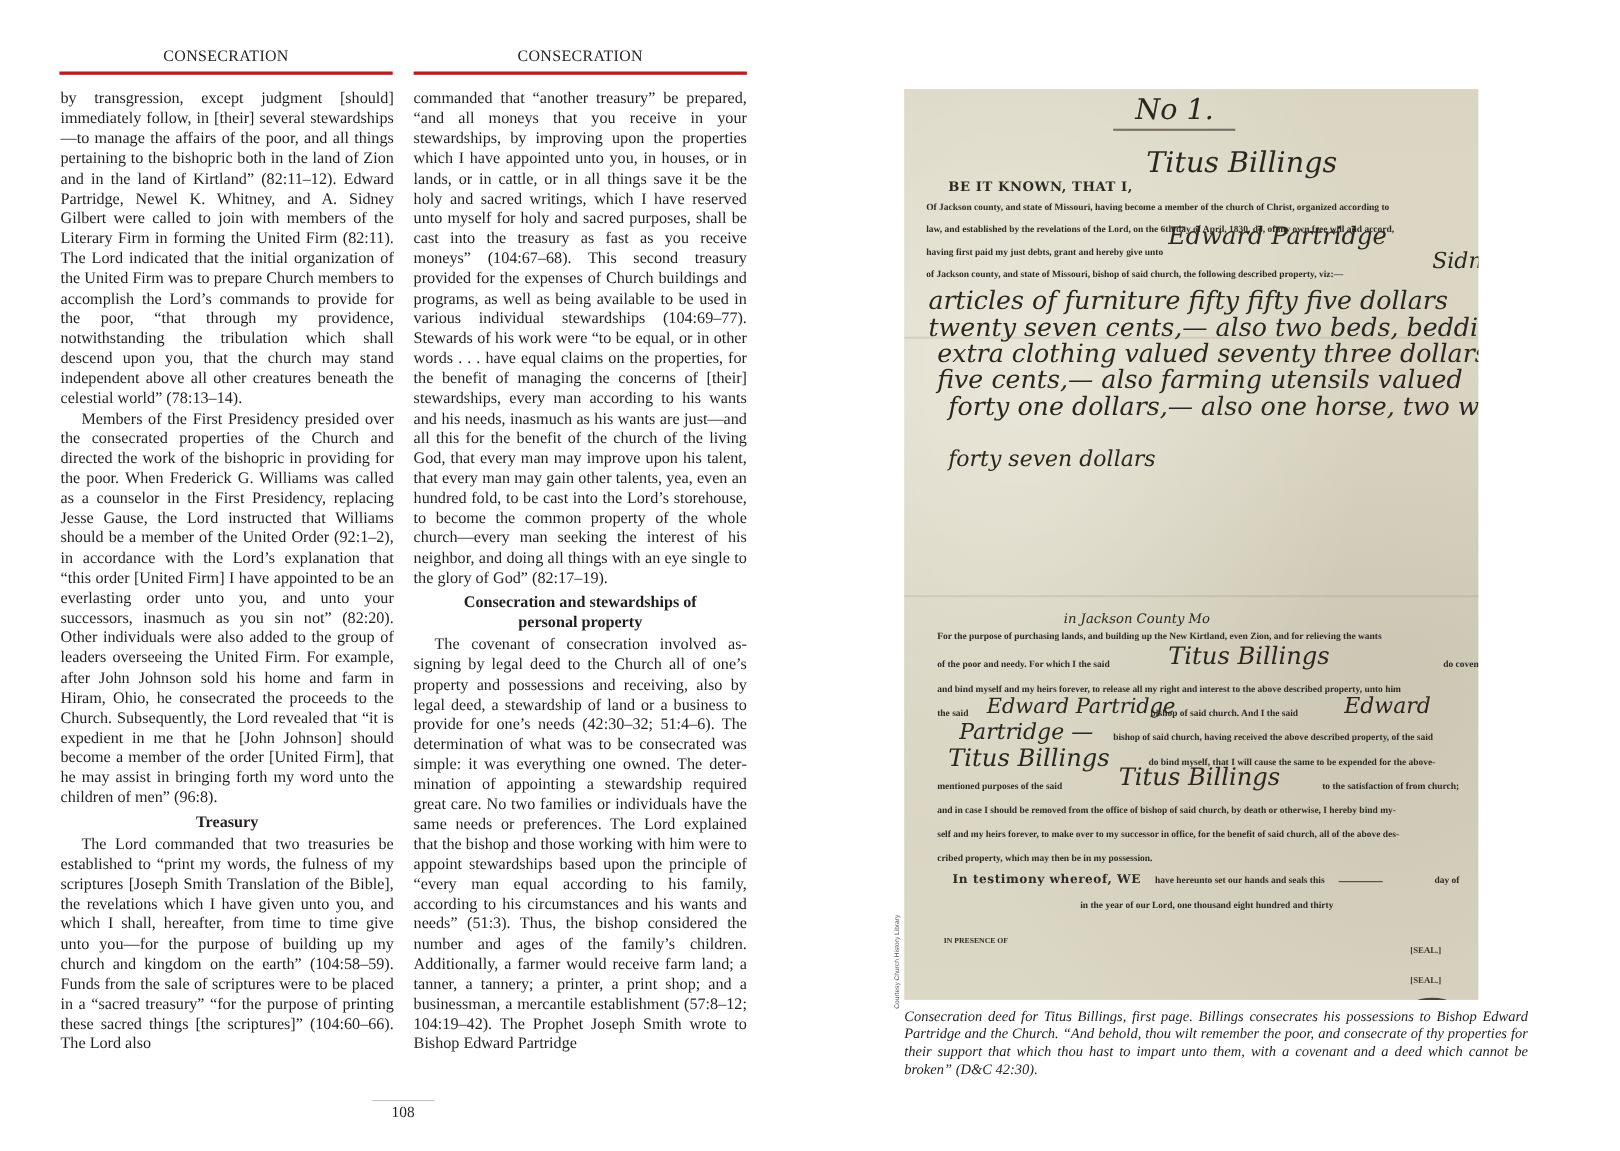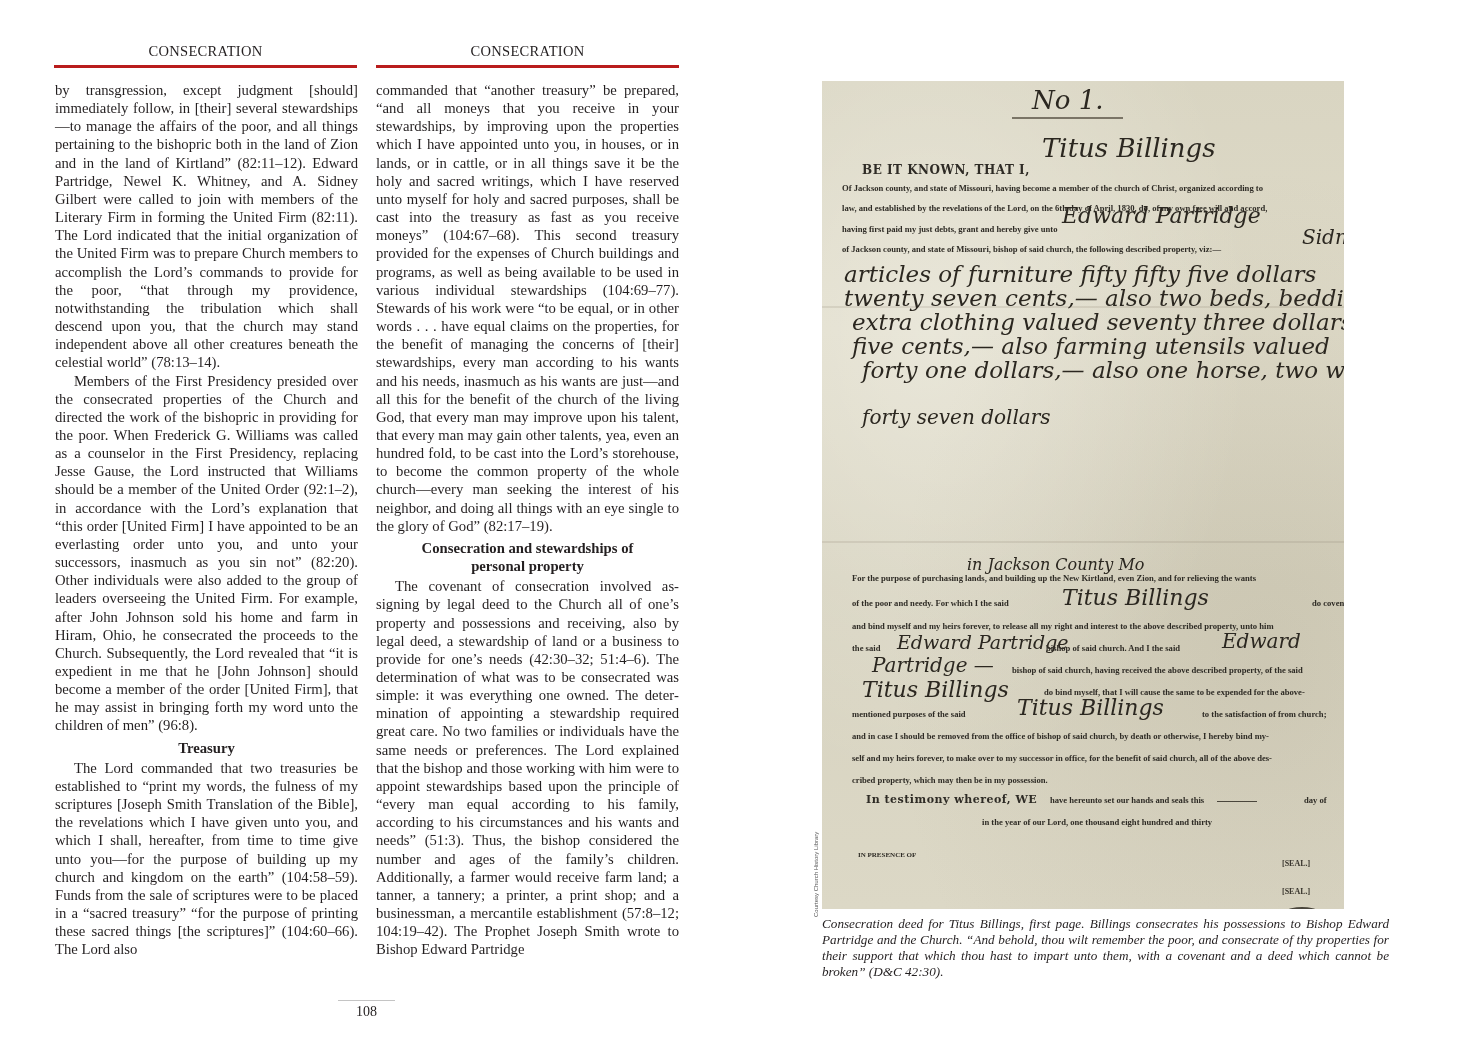--- a/index.html
+++ b/index.html
@@ -74,21 +74,21 @@
   <div class="print" style="left:20px; top:163px;">of Jackson county, and state of Missouri, bishop of said church, the following described property, viz:—</div>
   <div class="hand" style="left:480px; top:144px; font-size:20px;">Sidney</div>
 
   <div class="hand" style="left:22px; top:180px; font-size:23px;">articles of furniture fifty fifty five dollars</div>
   <div class="hand" style="left:22px; top:204px; font-size:23px;">twenty seven cents,— also two beds, bedding and</div>
   <div class="hand" style="left:30px; top:228px; font-size:23px;">extra clothing valued seventy three dollars twenty</div>
   <div class="hand" style="left:30px; top:252px; font-size:23px;">five cents,— also farming utensils valued</div>
   <div class="hand" style="left:40px; top:276px; font-size:23px;">forty one dollars,— also one horse, two waggons</div>
   <div class="hand" style="left:40px; top:324px; font-size:20px;">forty seven dollars</div>
 
-  <div class="hand" style="left:145px; top:474px; font-size:16px;">in Jackson County Mo</div>
+  <div class="hand" style="left:145px; top:474px; font-size:12px;">in Jackson County Mo</div>
   <div class="print" style="left:30px; top:492px;">For the purpose of purchasing lands, and building up the New Kirtland, even Zion, and for relieving the wants</div>
   <div class="print" style="left:30px; top:517px;">of the poor and needy.  For which I the said</div>
   <div class="hand" style="left:240px; top:504px; font-size:22px;">Titus Billings</div>
   <div class="print" style="left:490px; top:517px;">do covenant</div>
   <div class="print" style="left:30px; top:540px;">and bind myself and my heirs forever, to release all my right and interest to the above described property, unto him</div>
   <div class="print" style="left:30px; top:562px;">the said</div>
   <div class="hand" style="left:75px; top:550px; font-size:19px;">Edward Partridge</div>
   <div class="print" style="left:224px; top:562px;">bishop of said church.  And I the said</div>
   <div class="hand" style="left:400px; top:548px; font-size:20px;">Edward</div>
   <div class="hand" style="left:50px; top:572px; font-size:20px;">Partridge —</div>

